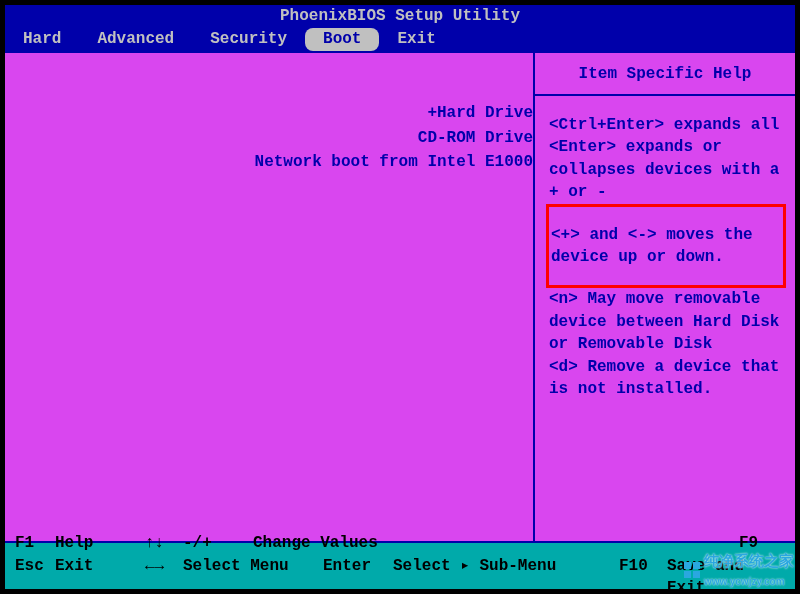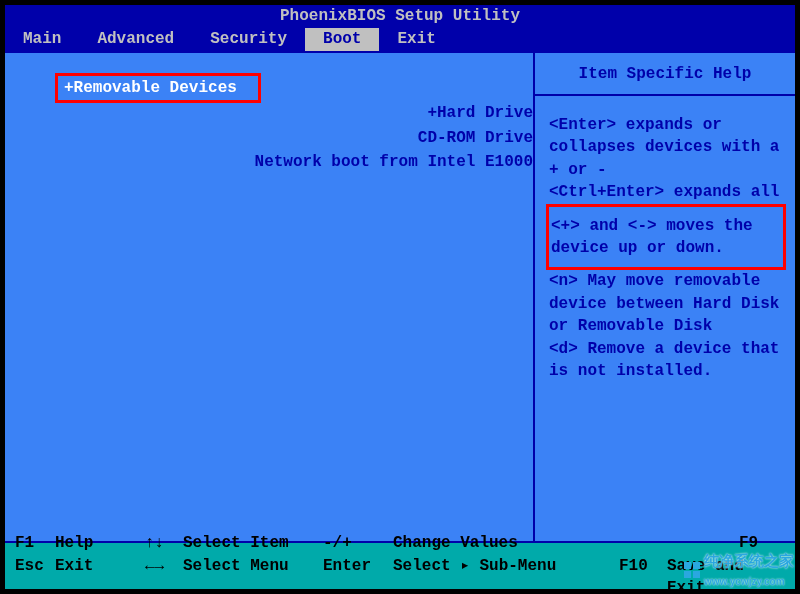--- a/index.html
+++ b/index.html
@@ -10,21 +10,21 @@
     font-family: "Courier New", monospace;
     font-size: 16px;
     font-weight: bold;
     overflow: hidden;
     position: relative;
   }
   .bios {
     position: absolute;
     left: 3px; top: 3px;
     width: 794px; height: 588px;
-    background: #3b82f6;
+    background: #d946ef;
     border: 2px solid #000;
   }
   .title {
     background: #0000aa;
     color: #c0c0c0;
     text-align: center;
     padding: 2px 0 3px;
   }
   .tabs {
     background: #0000aa;
@@ -32,20 +32,21 @@
     display: flex;
     padding: 0;
   }
   .tab {
     padding: 2px 18px 3px;
     cursor: pointer;
   }
   .tab.active {
     background: #c0c0c0;
     color: #0000aa;
+    border-radius: 8px;
   }
   .content {
     display: flex;
     height: 492px;
     border-top: 2px solid #0000aa;
     border-bottom: 2px solid #0000aa;
   }
   .main-panel {
     width: 530px;
     border-right: 2px solid #0000aa;
@@ -89,21 +90,21 @@
     height: 30px;
     display: flex;
     align-items: center;
     padding-left: 6px;
   }
   .hi-row span {
     color: #fff;
   }
   .hi-help {
     border: 3px solid #ff0000;
-    padding: 8px 2px;
+    padding: 17px 2px;
     margin: 0 -3px;
     display: inline-block;
   }
   .footer {
     background: #00aaaa;
     color: #000;
     display: flex;
     flex-direction: column;
     padding: 2px 8px 2px 10px;
     line-height: 1.4;
@@ -140,58 +141,54 @@
   }
   .wm-logo span { background: #2aa7e0; }
 </style>
 </head>
 <body>
 
 <div class="bios">
   <div class="title">PhoenixBIOS Setup Utility</div>
 
   <div class="tabs">
-    <div class="tab">Main</div>
+    <div class="tab">Hard</div>
     <div class="tab">Advanced</div>
     <div class="tab">Security</div>
     <div class="tab active">Boot</div>
     <div class="tab">Exit</div>
   </div>
 
   <div class="content">
     <div class="main-panel">
-      <div class="hi-row">
-        <span>+Removable Devices</span>
-      </div>
       <ul class="boot-list">
         <li style="visibility:hidden">.</li>
         <li>+Hard Drive</li>
         <li>CD-ROM Drive</li>
         <li>Network boot from Intel E1000</li>
       </ul>
     </div>
 
     <div class="help-panel">
       <div class="help-title">Item Specific Help</div>
       <div class="help-body">
+        <div>&lt;Ctrl+Enter&gt; expands all</div>
         <div>&lt;Enter&gt; expands or collapses devices with a + or -</div>
-        <div>&lt;Ctrl+Enter&gt; expands all</div>
         <div class="hi-help">&lt;+&gt; and &lt;-&gt; moves the device up or down.</div>
         <div>&lt;n&gt; May move removable device between Hard Disk or Removable Disk</div>
         <div>&lt;d&gt; Remove a device that is not installed.</div>
       </div>
     </div>
   </div>
 
   <div class="footer">
     <div class="frow">
       <span class="fk">F1</span>
       <span class="fl">Help</span>
       <span class="fk2">↑↓</span>
-      <span class="fl2">Select Item</span>
       <span class="fk3">-/+</span>
       <span class="fl3">Change Values</span>
       <span class="fk4">F9</span>
     </div>
     <div class="frow">
       <span class="fk">Esc</span>
       <span class="fl">Exit</span>
       <span class="fk2">←→</span>
       <span class="fl2">Select Menu</span>
       <span class="fk3">Enter</span>

